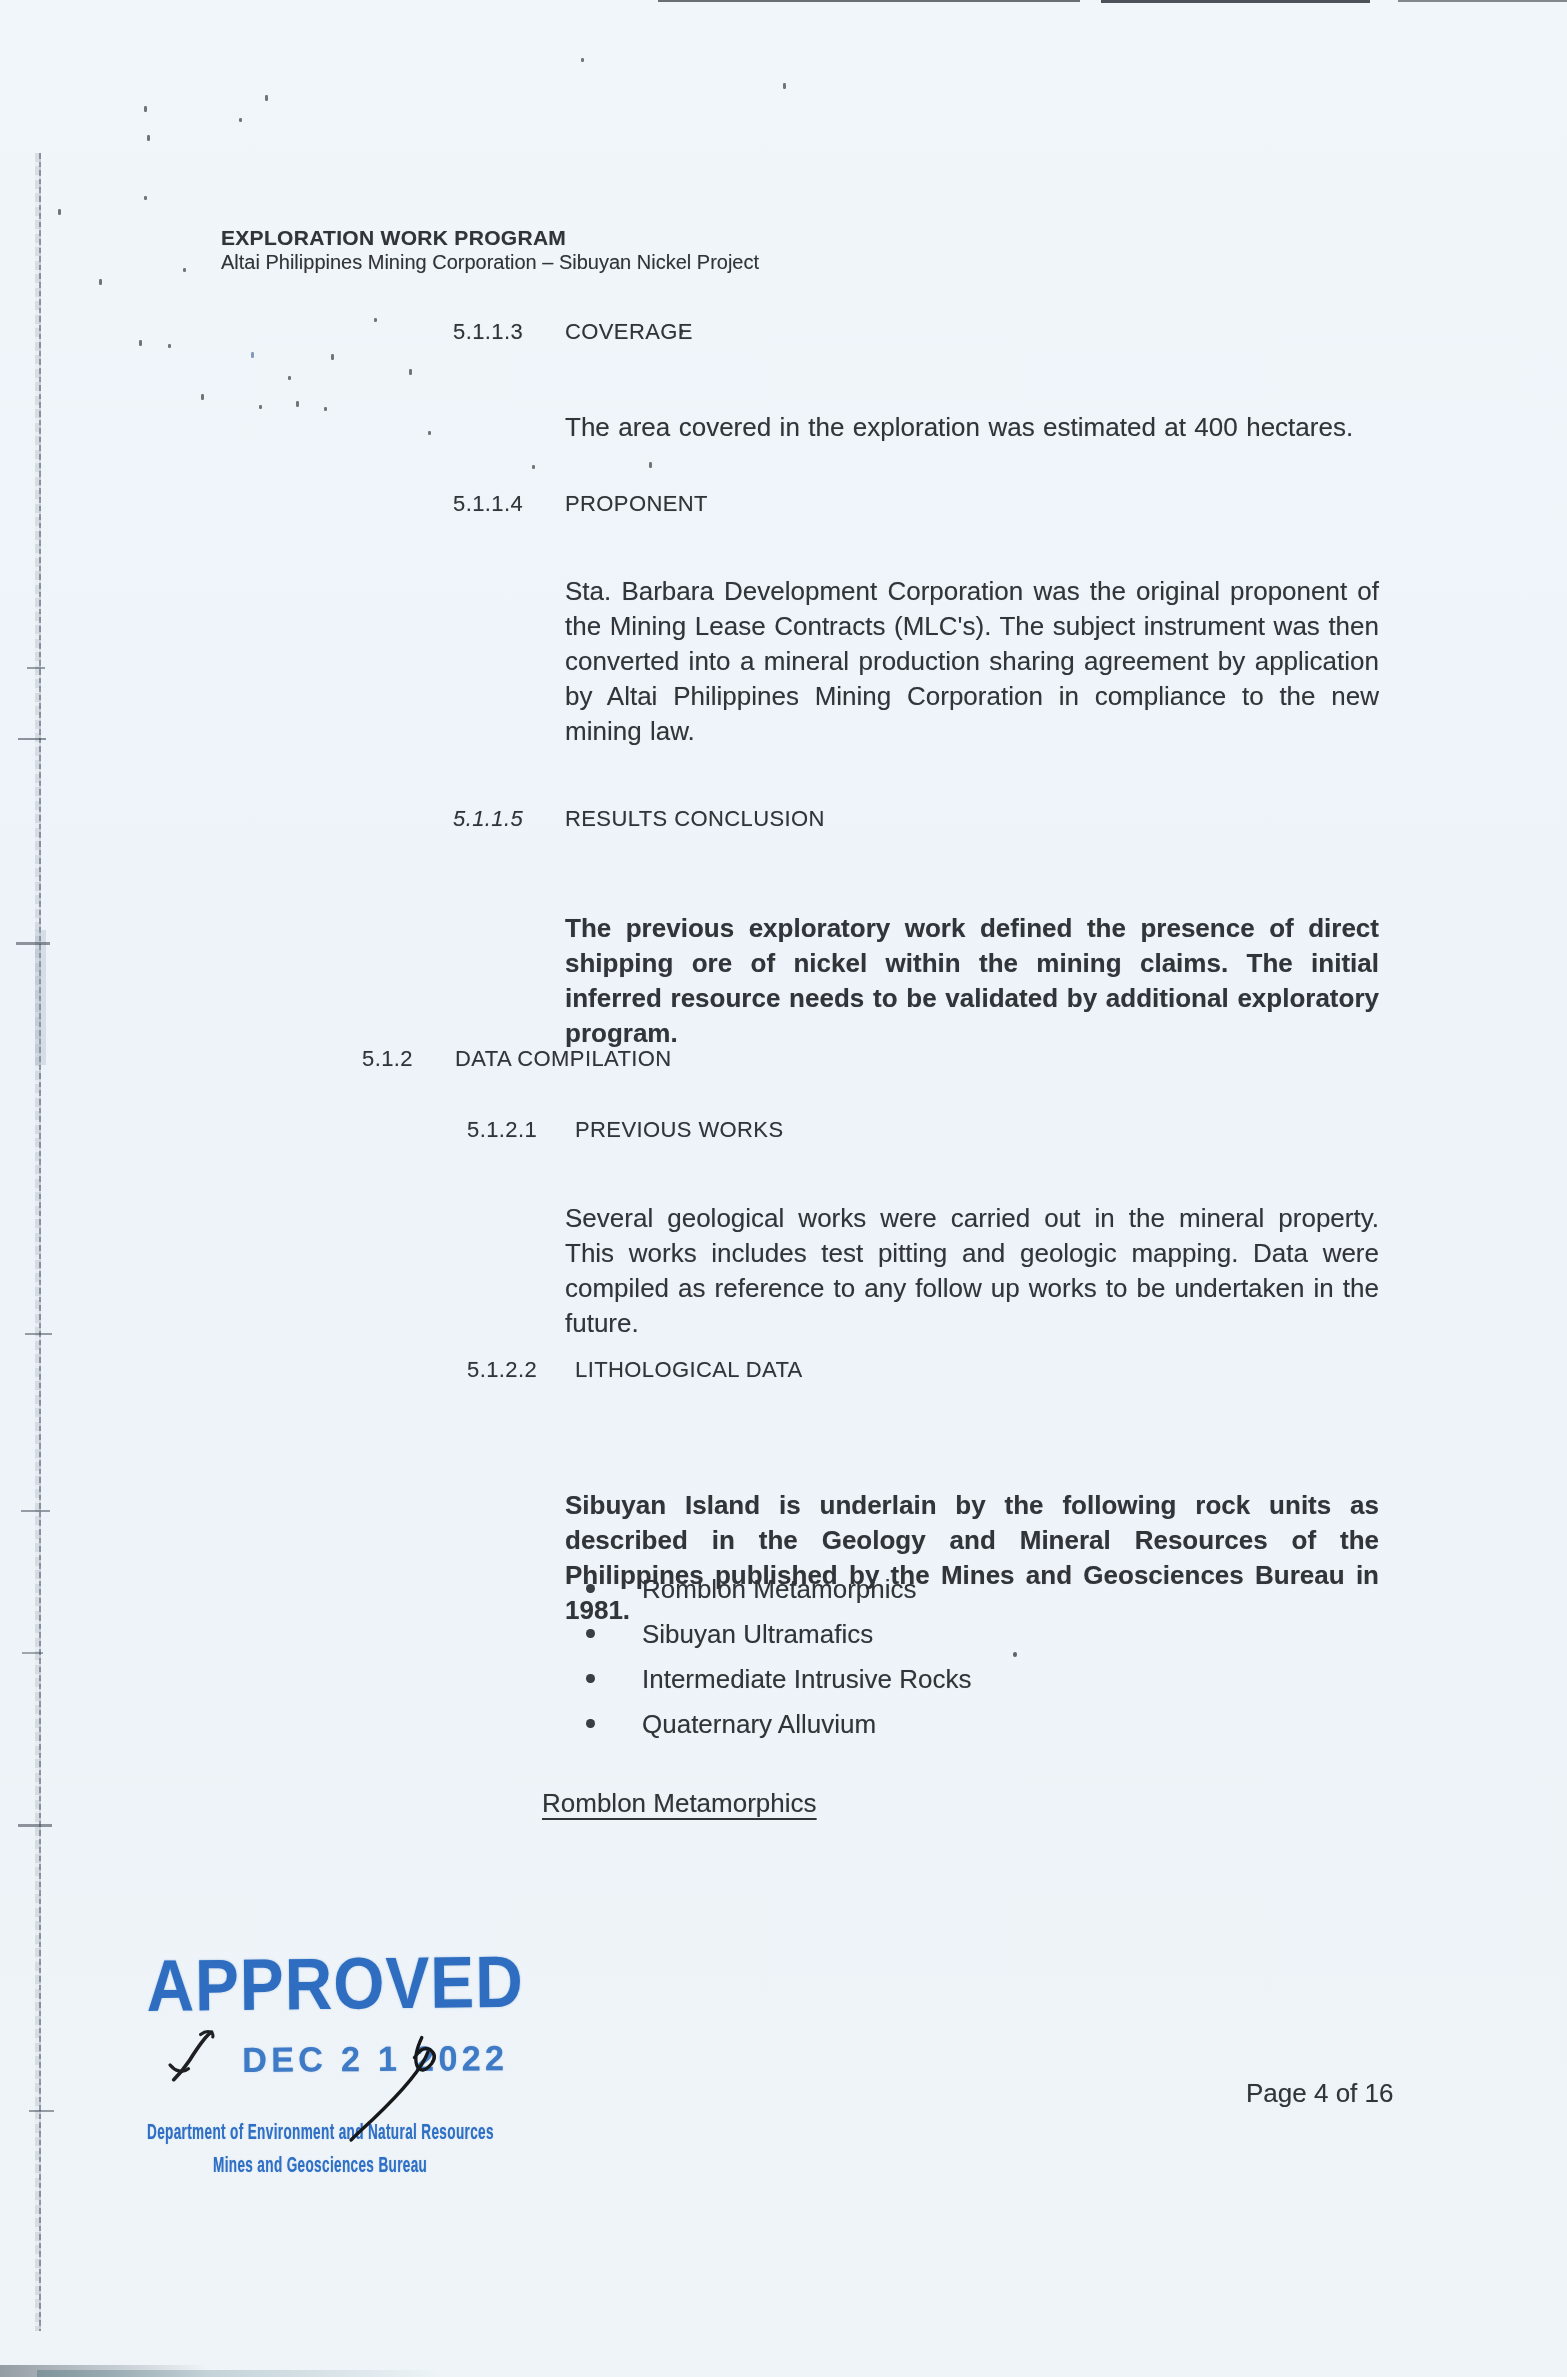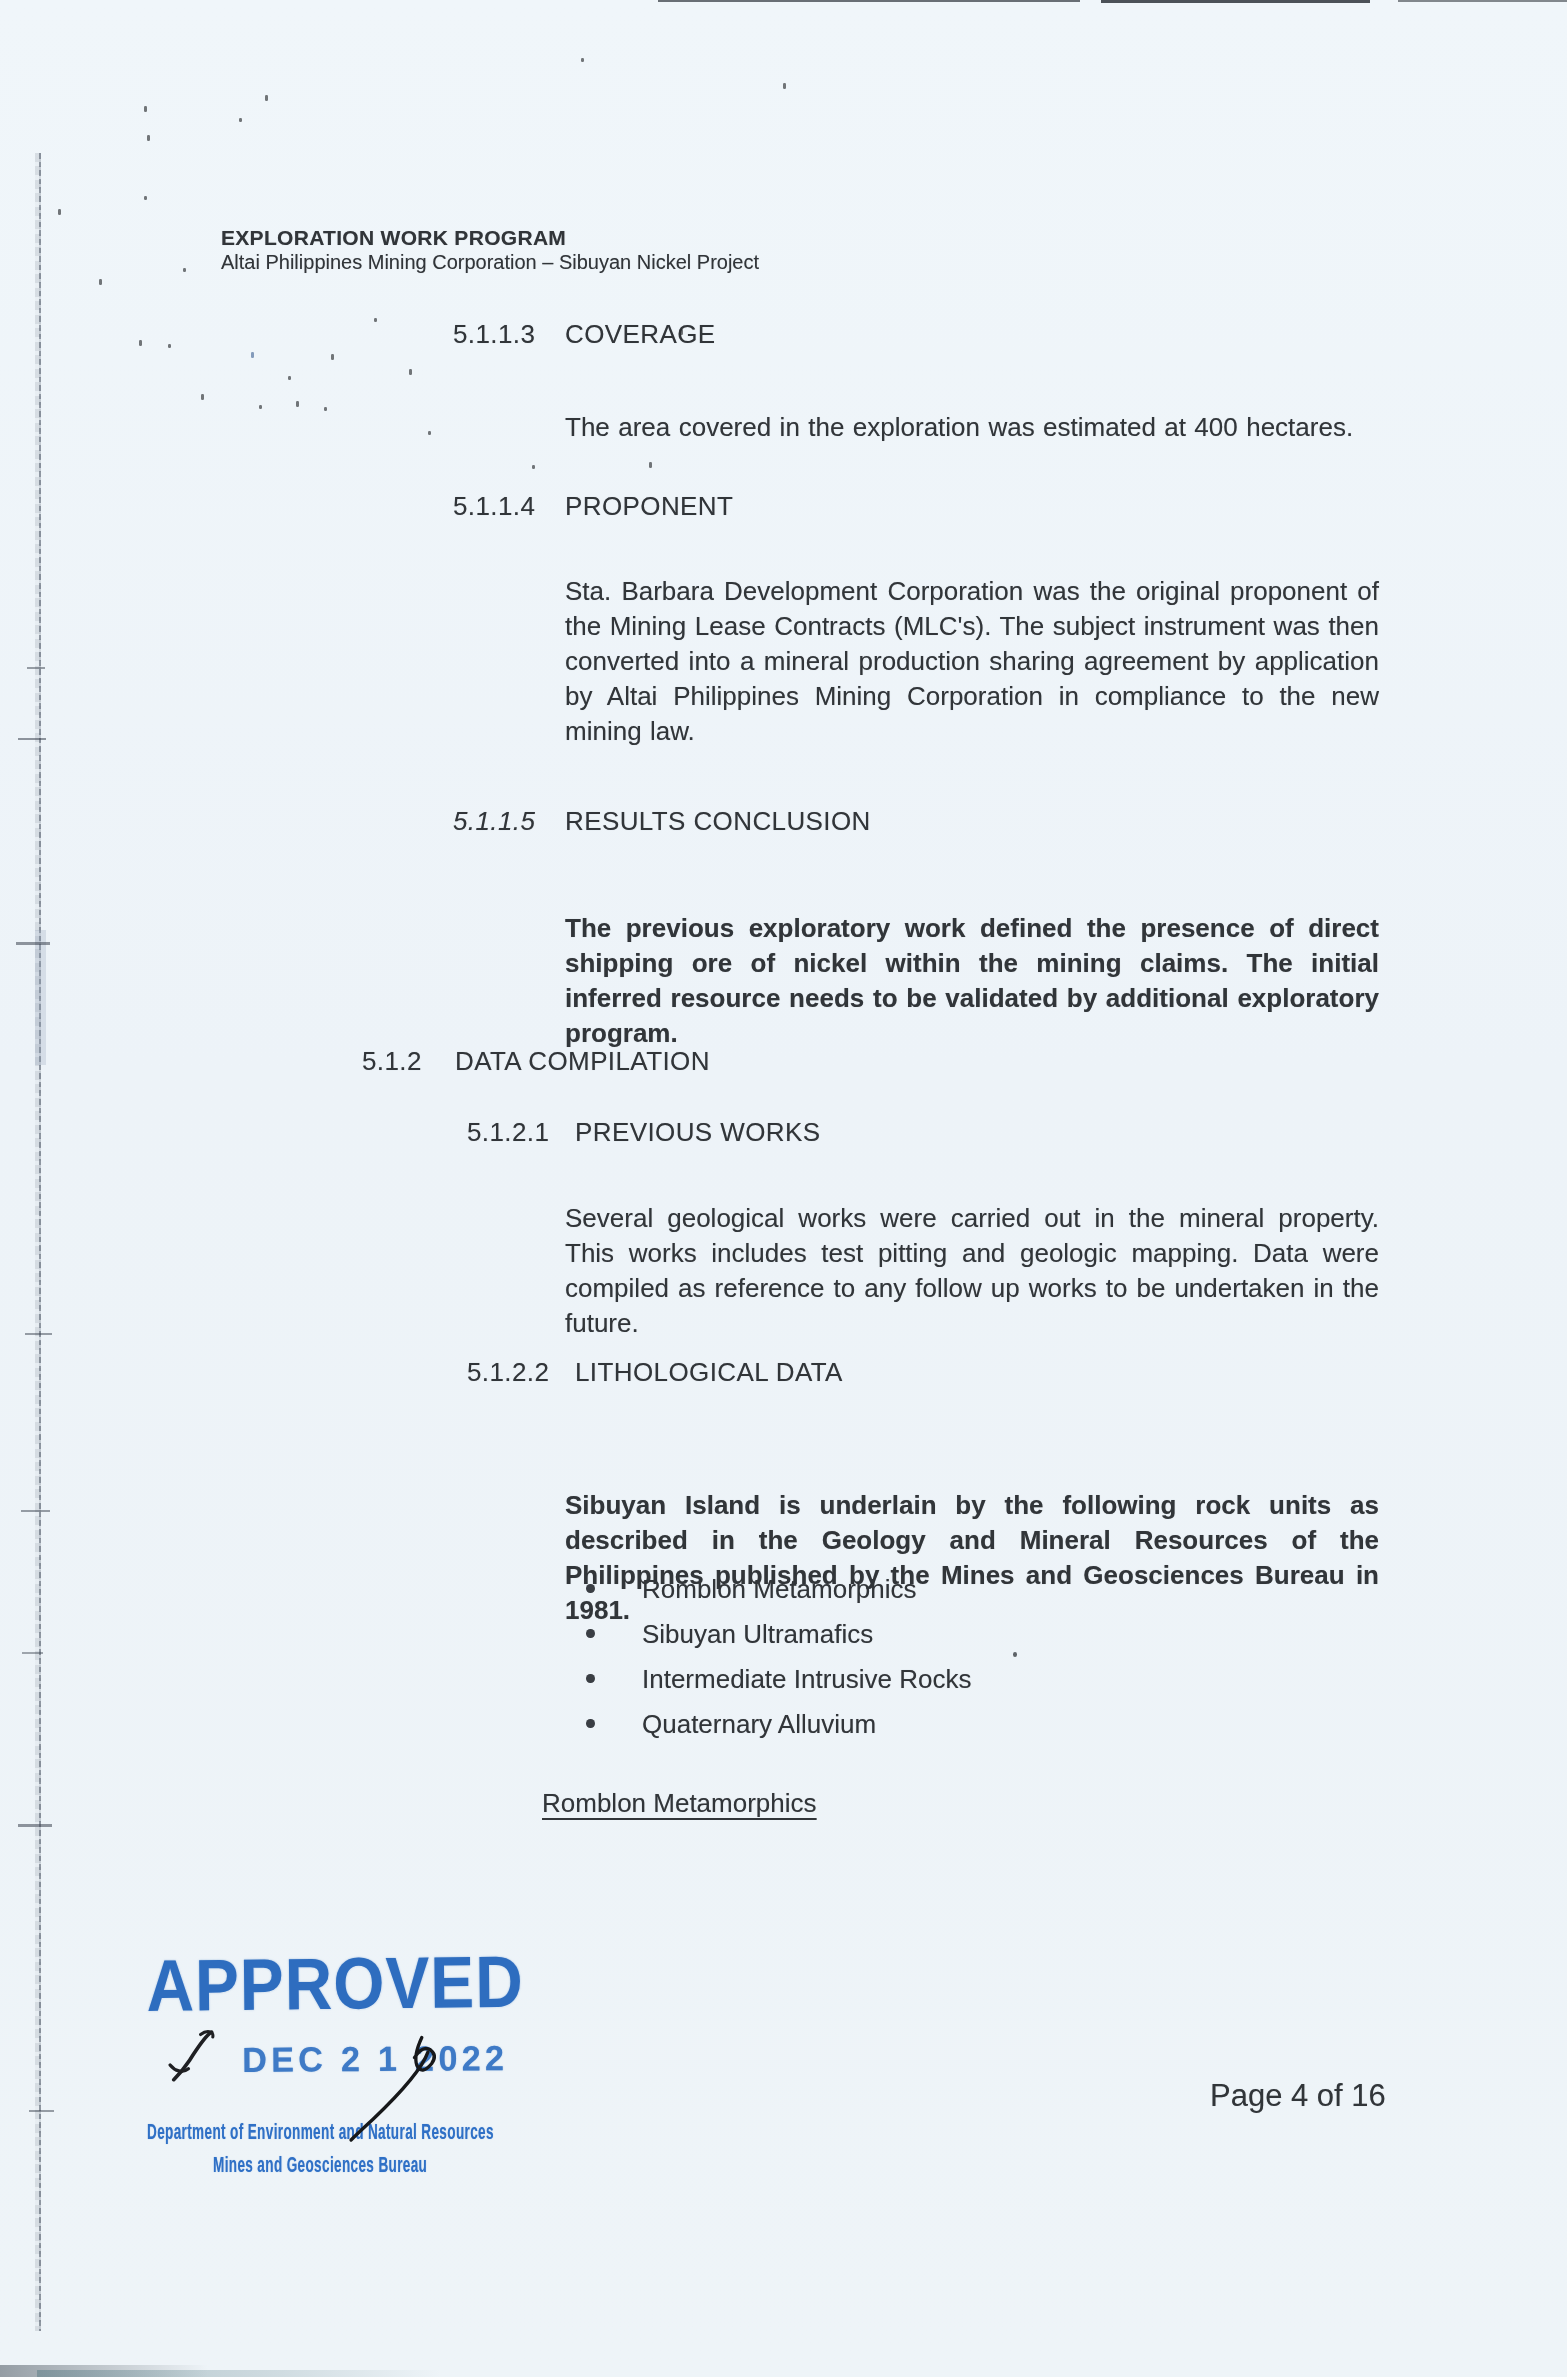--- a/index.html
+++ b/index.html
@@ -5,30 +5,30 @@
   html,body{margin:0;padding:0;}
   body{width:1567px;height:2377px;background:#e8edf1;font-family:"Liberation Sans",sans-serif;}
   .page{position:relative;width:1567px;height:2377px;overflow:hidden;
         background:linear-gradient(180deg,#f0f6fa 0%,#edf3f8 45%,#eef4f8 100%);}
   .txt{color:#313539;text-shadow:0 0 0.7px rgba(48,52,58,.35);}
   .abs{position:absolute;}
   
   .hdr1{font-size:21px;font-weight:700;letter-spacing:0.3px;line-height:25px;white-space:nowrap;text-align:center;}
   .hdr2{font-size:20px;font-weight:400;line-height:25px;white-space:nowrap;}
   
-  .sec-num,.sec-title{font-size:26px;letter-spacing:0.4px;white-space:nowrap;}
+  .sec-num,.sec-title{font-size:22px;letter-spacing:0.4px;white-space:nowrap;}
   
   .para{font-size:26px;line-height:35px;text-align:justify;text-justify:inter-word;word-spacing:1.2px;margin-top:21px;}
   
   .blist{list-style:none;margin:0;padding:0;}
   .blist li{position:relative;height:45px;}
   .bdot{position:absolute;left:0;top:9.8px;width:8.6px;height:9.2px;border-radius:50%;background:#3a3e44;}
   .blabel{position:absolute;left:56px;top:0;font-size:26px;white-space:nowrap;}
   .uhead{font-size:26px;white-space:nowrap;text-decoration:underline;text-decoration-thickness:1.8px;text-underline-offset:5.5px;}
-  .pagenum{font-size:31px;white-space:nowrap;}
+  .pagenum{font-size:26px;white-space:nowrap;margin-left:36px;}
   
   .approved{font-size:73px;font-weight:800;letter-spacing:1.2px;color:#2e6dbf;white-space:nowrap;
             transform:scaleX(.90) rotate(-.6deg);transform-origin:left top;
             text-shadow:0.6px 0.6px 0 rgba(238,244,249,.35),-0.6px 1.2px 0 rgba(238,244,249,.25),0 0 1.8px rgba(46,109,191,.55);}
   .stampdate{font-size:35px;font-weight:700;letter-spacing:4.3px;color:#3e7ac6;white-space:nowrap;
              transform:scaleX(.98) rotate(-.4deg);transform-origin:left top;
              text-shadow:0 0 1.2px rgba(62,122,198,.55),0.6px 0.6px 0 rgba(238,244,249,.3);}
   .dept{font-size:22.6px;font-weight:700;letter-spacing:0.6px;color:#2f70c6;white-space:nowrap;
         transform:scaleX(.60);transform-origin:left top;
         text-shadow:0 0 1.2px rgba(47,112,198,.5);}

